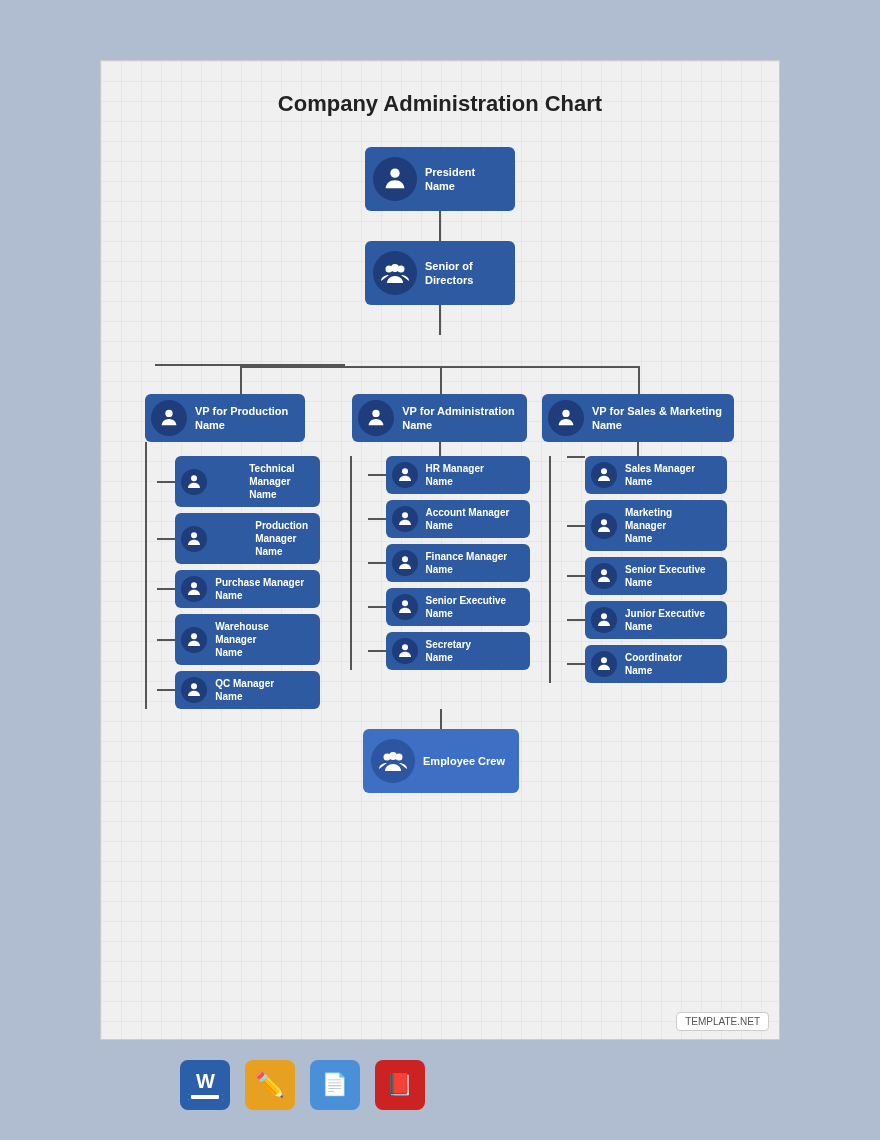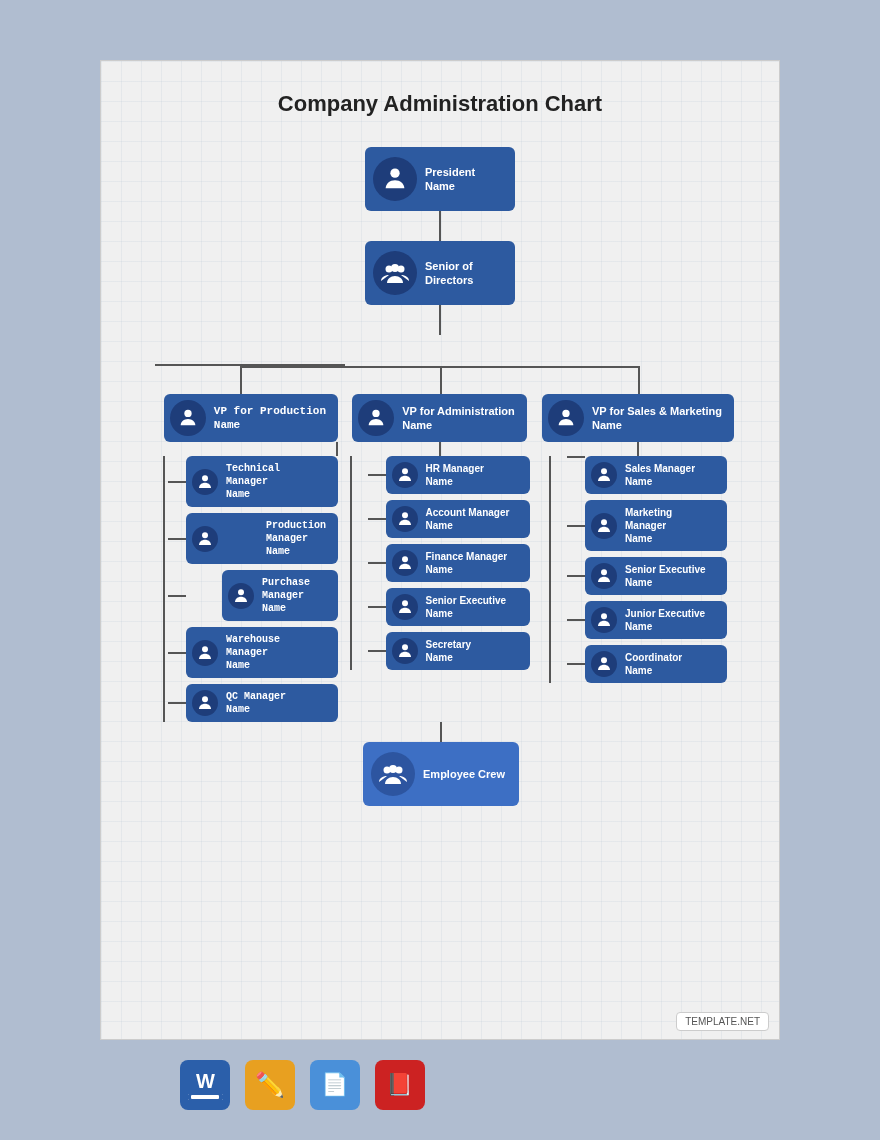--- a/index.html
+++ b/index.html
@@ -210,21 +210,21 @@
     <div style="display:flex;flex-direction:row;align-items:flex-start;width:590px;position:relative;gap:0;">
 
       <div style="position:absolute;top:0;left:95px;right:95px;height:2px;background:#555;z-index:1;"></div>
 
       <div style="position:absolute;top:0;left:95px;width:2px;height:28px;background:#555;"></div>
 
       <div style="position:absolute;top:0;left:295px;width:2px;height:28px;background:#555;"></div>
 
       <div style="position:absolute;top:0;right:95px;width:2px;height:28px;background:#555;"></div>
 
-      <div style="width:193px;display:flex;flex-direction:column;align-items:flex-end;padding-top:28px;font-family:Liberation Mono, monospace;">
+      <div style="width:193px;display:flex;flex-direction:column;align-items:flex-start;padding-top:28px;">
         <div class="node" style="min-width:160px;">
           <div class="node-icon">
             <svg width="22" height="22">
                 <use href="#person"></use>
               </svg>
           </div>
           <div class="node-text">
             <div>VP for Production</div>
             <div>Name</div>
           </div>
@@ -235,21 +235,21 @@
         <div style="display:flex;flex-direction:row;align-items:stretch;width:175px;">
 
           <div style="display:flex;flex-direction:column;align-items:flex-end;width:18px;position:relative;">
             <div style="width:2px;background:#555;height:100%;position:absolute;left:0;top:0;bottom:0;"></div>
           </div>
 
           <div style="display:flex;flex-direction:column;gap:6px;flex:1;position:relative;">
 
             <div style="display:flex;align-items:center;position:relative;">
               <div style="width:18px;height:2px;background:#555;flex-shrink:0;"></div>
-              <div class="node small" style="flex:1;">
+              <div class="node small" style="flex:1;gap:34px;">
                 <div class="node-icon" style="width:26px;height:26px;">
                     <svg width="18" height="18">
                       <use href="#person"></use>
                     </svg>
                   </div>
                 <div class="node-text">
                   <div>Technical Manager</div>
                   <div>Name</div>
                 </div>
               </div>
@@ -263,21 +263,21 @@
                     </svg>
                   </div>
                 <div class="node-text">
                   <div>Production Manager</div>
                   <div>Name</div>
                 </div>
               </div>
             </div>
             <div style="display:flex;align-items:center;">
               <div style="width:18px;height:2px;background:#555;flex-shrink:0;"></div>
-              <div class="node small" style="flex:1;margin-left:36px;">
+              <div class="node small" style="flex:1;">
                 <div class="node-icon" style="width:26px;height:26px;">
                     <svg width="18" height="18">
                       <use href="#person"></use>
                     </svg>
                   </div>
                 <div class="node-text">
                   <div>Purchase Manager</div>
                   <div>Name</div>
                 </div>
               </div>

